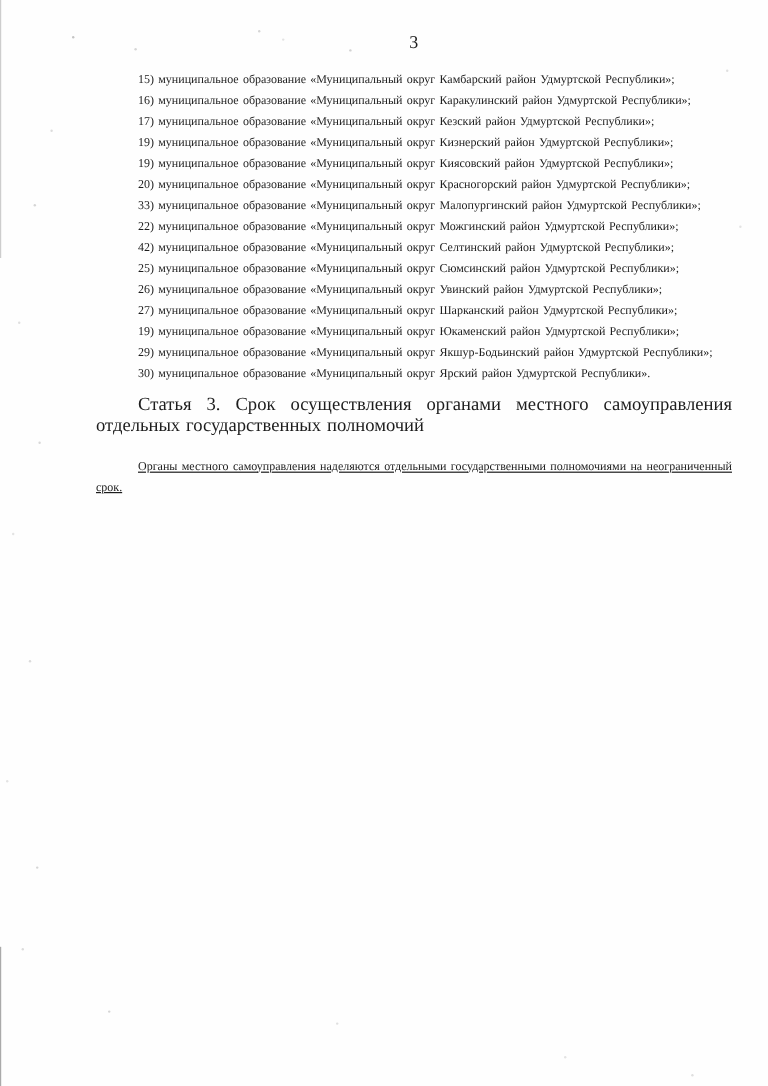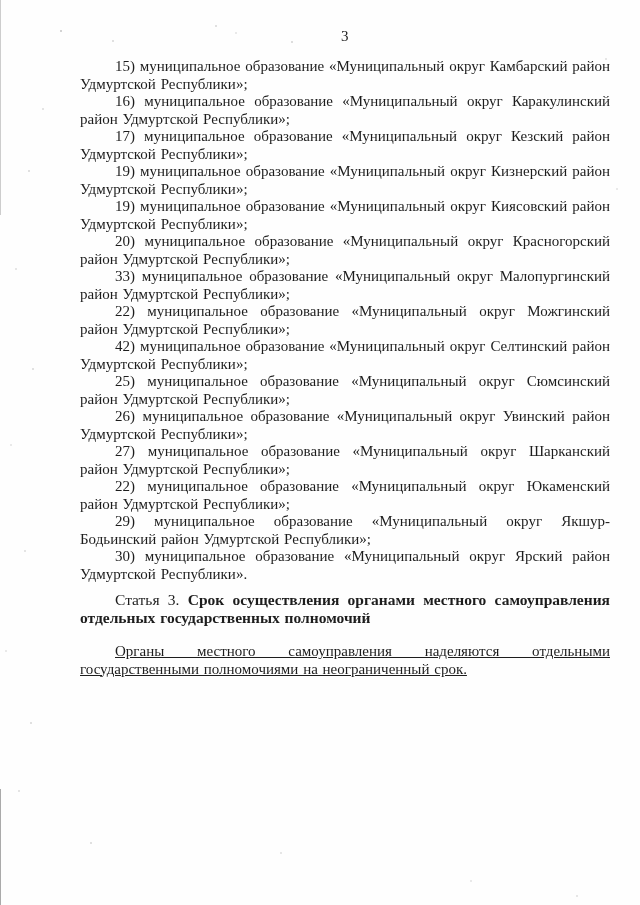--- a/index.html
+++ b/index.html
@@ -26,37 +26,37 @@
   .page-number {
     width: 100%;
     text-align: center;
     font-size: 15px;
     line-height: 17px;
     margin-bottom: 13px;
     letter-spacing: 0.5px;
   }
   .doc-par {
     margin: 0;
-    font-size: 15px;
+    font-size: 10px;
     line-height: 17.5px;
     text-align: justify;
     text-indent: 35px;
     word-spacing: 1px;
   }
   .article-heading {
     margin: 0;
     margin-top: 6px;
     font-size: 15.5px;
     line-height: 17.5px;
     text-align: justify;
     text-indent: 35px;
     word-spacing: 1px;
   }
   .article-heading .b {
-    font-weight: bold;
+    font-weight: normal;
   }
   .article-body {
     margin: 0;
     margin-top: 17px;
     text-decoration: underline;
   }
   .article + .article {
     margin-top: 14px;
   }
   .article-3-block {
@@ -123,21 +123,21 @@
       <p class="doc-par">17) муниципальное образование «Муниципальный округ Кезский район Удмуртской Республики»;</p>
       <p class="doc-par">19) муниципальное образование «Муниципальный округ Кизнерский район Удмуртской Республики»;</p>
       <p class="doc-par">19) муниципальное образование «Муниципальный округ Киясовский район Удмуртской Республики»;</p>
       <p class="doc-par">20) муниципальное образование «Муниципальный округ Красногорский район Удмуртской Республики»;</p>
       <p class="doc-par">33) муниципальное образование «Муниципальный округ Малопургинский район Удмуртской Республики»;</p>
       <p class="doc-par">22) муниципальное образование «Муниципальный округ Можгинский район Удмуртской Республики»;</p>
       <p class="doc-par">42) муниципальное образование «Муниципальный округ Селтинский район Удмуртской Республики»;</p>
       <p class="doc-par">25) муниципальное образование «Муниципальный округ Сюмсинский район Удмуртской Республики»;</p>
       <p class="doc-par">26) муниципальное образование «Муниципальный округ Увинский район Удмуртской Республики»;</p>
       <p class="doc-par">27) муниципальное образование «Муниципальный округ Шарканский район Удмуртской Республики»;</p>
-      <p class="doc-par">22) муниципальное образование «Муниципальный округ Юкаменский район Удмуртской Республики»;</p>
+      <p class="doc-par">19) муниципальное образование «Муниципальный округ Юкаменский район Удмуртской Республики»;</p>
       <p class="doc-par">29) муниципальное образование «Муниципальный округ Якшур-Бодьинский район Удмуртской Республики»;</p>
       <p class="doc-par">30) муниципальное образование «Муниципальный округ Ярский район Удмуртской Республики».</p>
     </div>
 
   <div class="article article-3-block">
     <p class="article-heading"><span>Статья 3.</span> <span class="b">Срок осуществления органами местного самоуправления отдельных государственных полномочий</span></p>
     <p class="doc-par article-body">Органы местного самоуправления наделяются отдельными государственными полномочиями на неограниченный срок.</p>
   </div>
 
 

